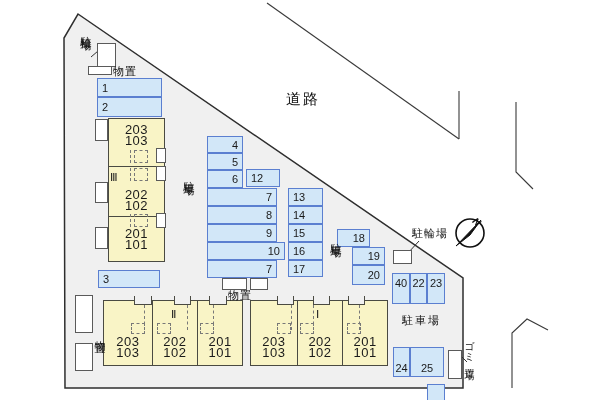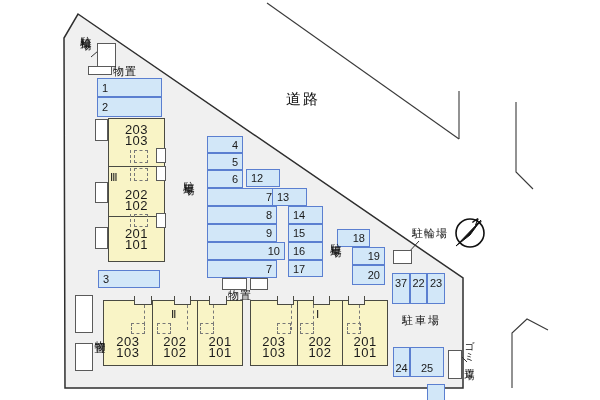--- a/index.html
+++ b/index.html
@@ -167,29 +167,29 @@
       <div class="pspace align-left" style="left: 98px; top: 270px; width: 62px; height: 18px; position: absolute;">3</div>
       <div class="pspace align-right" style="left: 207px; top: 136px; width: 36px; height: 17px; position: absolute;">4</div>
       <div class="pspace align-right" style="left: 207px; top: 153px; width: 36px; height: 17px; position: absolute;">5</div>
       <div class="pspace align-right" style="left: 207px; top: 170px; width: 36px; height: 18px; position: absolute;">6</div>
       <div class="pspace align-left" style="left: 246px; top: 169px; width: 34px; height: 18px; position: absolute;">12</div>
       <div class="pspace align-right" style="left: 207px; top: 188px; width: 70px; height: 18px; position: absolute;">7</div>
       <div class="pspace align-right" style="left: 207px; top: 206px; width: 70px; height: 18px; position: absolute;">8</div>
       <div class="pspace align-right" style="left: 207px; top: 224px; width: 70px; height: 18px; position: absolute;">9</div>
       <div class="pspace align-right" style="left: 207px; top: 242px; width: 78px; height: 18px; position: absolute;">10</div>
       <div class="pspace align-right" style="left: 207px; top: 260px; width: 70px; height: 18px; position: absolute;">7</div>
-      <div class="pspace align-left" style="left: 272px; top: 188px; width: 35px; height: 18px; position: absolute;">13</div>
+      <div class="pspace align-left" style="left: 288px; top: 188px; width: 35px; height: 18px; position: absolute;">13</div>
       <div class="pspace align-left" style="left: 288px; top: 206px; width: 35px; height: 18px; position: absolute;">14</div>
       <div class="pspace align-left" style="left: 288px; top: 224px; width: 35px; height: 18px; position: absolute;">15</div>
       <div class="pspace align-left" style="left: 288px; top: 242px; width: 35px; height: 18px; position: absolute;">16</div>
       <div class="pspace align-left" style="left: 288px; top: 260px; width: 35px; height: 17px; position: absolute;">17</div>
       <div class="pspace align-right" style="left: 337px; top: 229px; width: 33px; height: 18px; position: absolute;">18</div>
       <div class="pspace align-right" style="left: 352px; top: 247px; width: 33px; height: 18px; position: absolute;">19</div>
       <div class="pspace align-right" style="left: 352px; top: 265px; width: 33px; height: 20px; position: absolute;">20</div>
-      <div class="pspace align-top" style="left: 392px; top: 273px; width: 18px; height: 31px; position: absolute;">37</div>
+      <div class="pspace align-top" style="left: 392px; top: 273px; width: 18px; height: 31px; position: absolute;">40</div>
       <div class="pspace align-top" style="left: 410px; top: 273px; width: 17px; height: 31px; position: absolute;">22</div>
       <div class="pspace align-top" style="left: 427px; top: 273px; width: 18px; height: 31px; position: absolute;">23</div>
       <div class="pspace align-bottom" style="left: 393px; top: 347px; width: 17px; height: 30px; position: absolute;">24</div>
       <div class="pspace align-bottom" style="left: 410px; top: 347px; width: 34px; height: 30px; position: absolute;">25</div>
       <div class="pspace align-bottom" style="left: 427px; top: 347px; width: 18px; height: 30px; position: absolute; margin-top: 37px;">26</div>
       <div class="maplabel" style="left: 286px; top: 91px; position: absolute; font-size: 15px; letter-spacing: 2px;">道路</div>
       <div class="maplabel vert" style="left: 80px; top: 27px; position: absolute; font-size: 11px;">駐輪場</div>
       <div class="maplabel" style="left: 113px; top: 65px; position: absolute; font-size: 11px;">物置</div>
       <div class="maplabel vert" style="left: 183px; top: 172px; position: absolute; font-size: 11px;">駐車場</div>
       <div class="maplabel vert" style="left: 330px; top: 234px; position: absolute; font-size: 11px;">駐車場</div>

